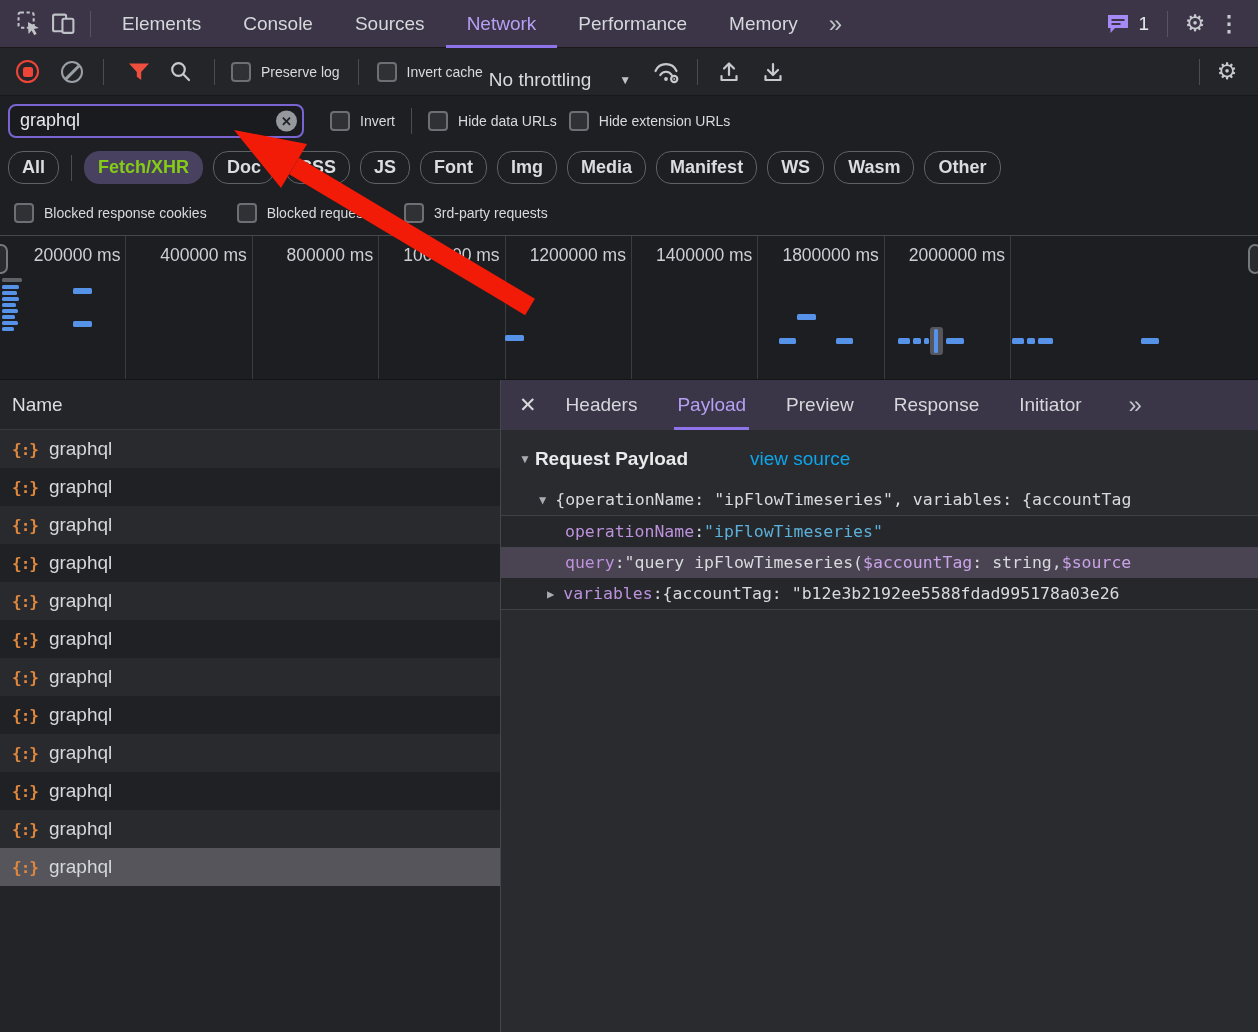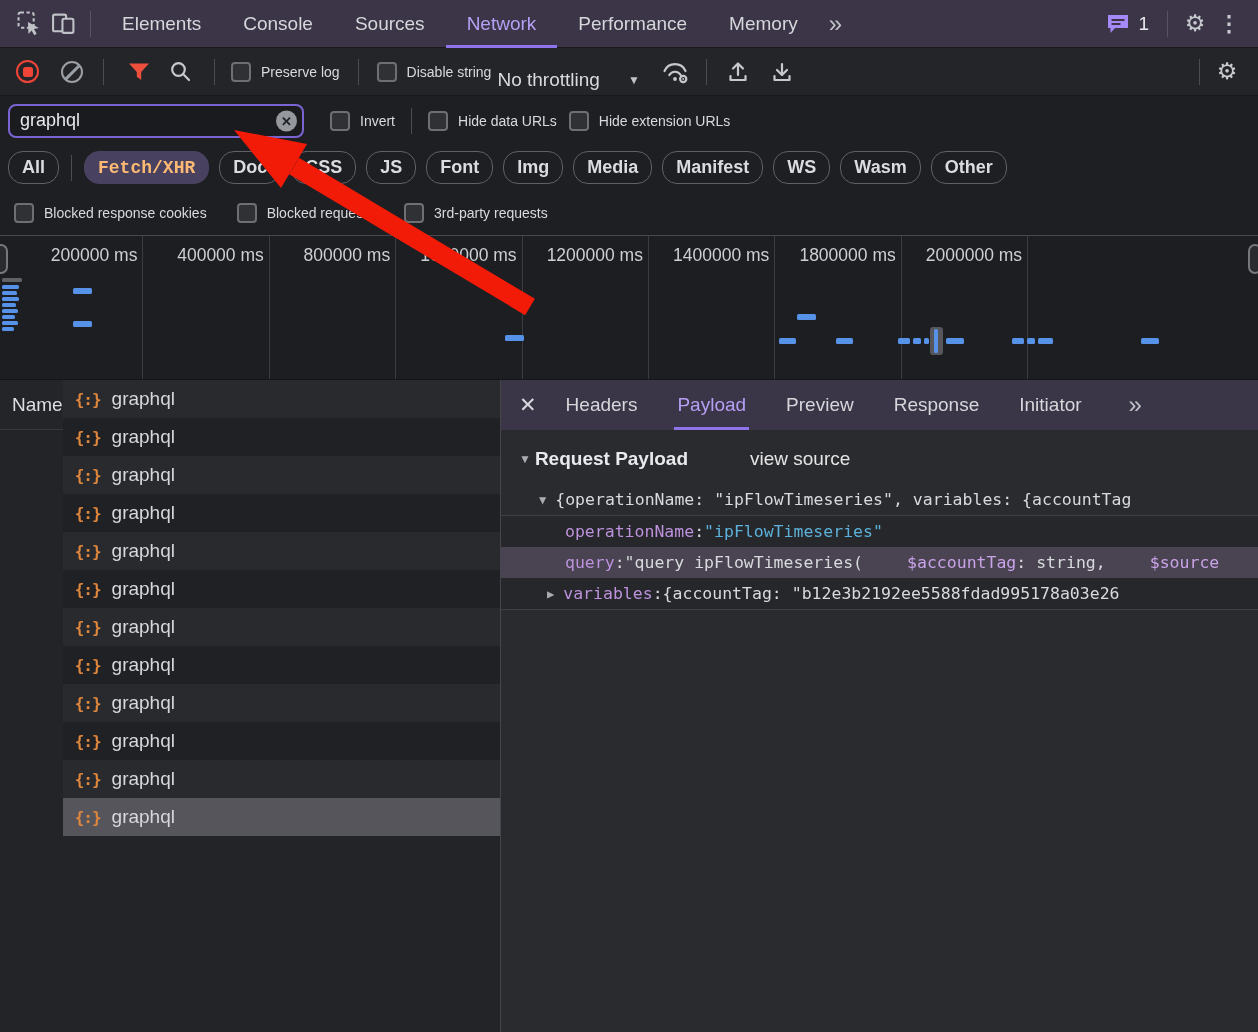--- a/index.html
+++ b/index.html
@@ -43,69 +43,69 @@
   .filter-input{ width:296px; height:34px; background:#1a1b1f; border:2px solid #7a64d2; border-radius:8px;
     color:#e8eaed; font-size:18px; font-family:"Liberation Sans",sans-serif; padding:0 36px 0 10px; outline:none; }
   .clear-x{ position:absolute; right:7px; top:50%; transform:translateY(-50%); width:21px; height:21px;
     border-radius:50%; background:#95989c; color:#202124; font-size:13px; font-weight:bold;
     display:flex; align-items:center; justify-content:center; }
   
   .chiprow{ height:45px; background:#1e1f22; display:flex; align-items:center; padding:0 8px; gap:10px; }
   .chip{ height:33px; border:1.5px solid #606166; border-radius:15px; background:transparent;
     color:#dadce0; font-size:18px; font-weight:600; font-family:"Liberation Sans",sans-serif;
     padding:0 13px; display:flex; align-items:center; white-space:nowrap; }
-  .chip.active{ background:#494160; border-color:#494160; color:#fdba74;font-family:Liberation Mono, monospace; }
+  .chip.active{ background:#494160; border-color:#494160; color:#84cc16; }
   
   .optrow{ height:45px; background:#1e1f22; display:flex; padding:0 14px; gap:30px; }
   
   .timeline{ position:relative; height:145px; background:#1d1e21; border-top:1px solid #47484d;
     border-bottom:1px solid #141517; overflow:hidden; }
-  .tl-cols{ position:absolute; inset:0; display:flex;padding-left:17px; }
+  .tl-cols{ position:absolute; inset:0; display:flex; }
   .tl-col{ width:126.4px; flex:none; border-right:1px solid #3b3c40; }
   .tl-label{ display:block; text-align:right; padding:9px 5px 0 0; font-size:17.5px; color:#cdcfd4; white-space:nowrap; }
   .tl-bars{ position:absolute; inset:0; }
   .tl-bar{ position:absolute; border-radius:1.5px; }
   .tl-blue{ background:#5592e8; }
   .tl-gray{ background:#5f6368; }
   .tl-marker{ background:#56565c; border-radius:3px; }
   .tl-grip{ background:#2a2b2f; border:2px solid #77787d; border-radius:7px; }
   
   .main{ display:flex; height:652px; }
-  .left{ width:500px; flex:none; display:flex; flex-direction:row; background:#232428; }
+  .left{ width:500px; flex:none; display:flex; flex-direction:column; background:#232428; }
   .list-header{ height:50px; flex:none; background:#242529; border-bottom:1px solid #38393e;
     display:flex; align-items:center; padding-left:12px; font-size:19px; color:#dcdee1; }
   .req-rows{ flex:1; overflow:hidden; }
   .req-row{ height:38px; display:flex; align-items:center; padding-left:12px; gap:11px; font-size:19px; color:#d6d8db; }
   .req-row:nth-child(odd){ background:#292a2e; }
   .req-row:nth-child(even){ background:#202125; }
   .req-row.selected{ background:#56555c; }
   .req-icon{ font-family:"DejaVu Sans Mono",monospace; font-weight:bold; font-size:16px; color:#e0873e; letter-spacing:-1px; }
   
   .right{ flex:1; display:flex; flex-direction:column; border-left:1px solid #45464b; min-width:0; }
   .details-tabs{ height:50px; flex:none; background:#3b3548; display:flex; align-items:center; padding-left:18px; }
   .close-x{ font-size:21px; color:#d6d8db; margin-right:26px; }
   .dtab{ height:50px; display:flex; align-items:center; padding:0 3px; margin-right:34px; font-size:19px; color:#d5d7da; }
   .dtab.active{ color:#b5a0f4; box-shadow: inset 0 -3px 0 #8f73ea; }
   .details-body{ flex:1; background:#2a2b2f; padding-top:12px; overflow:hidden; }
   .rp-header{ display:flex; align-items:center; height:34px; padding-left:18px; }
   .tri{ font-size:12px; color:#a9adb2; flex:none; }
   .rp-title{ font-size:19px; font-weight:bold; color:#e8eaec; margin-left:4px; }
-  .rp-viewsource{ font-size:19px; color:#e5e5e5; margin-left:62px; }
+  .rp-viewsource{ font-size:19px; color:#0ea5e9; margin-left:62px; }
   .tree{ margin-top:8px; font-family:"DejaVu Sans Mono",monospace; font-size:16.5px; color:#d8dade; }
   .t-row{ height:31px; display:flex; align-items:center; white-space:nowrap; overflow:hidden; }
   .t-summary{ padding-left:38px; }
   .t-summary .tri{ margin-right:9px; }
   .t-group{ border-top:1px solid #3f4046; border-bottom:1px solid #3f4046; background:#26272b; }
   .t-child{ padding-left:64px; }
   .t-vars{ padding-left:46px; }
   .t-vars .tri{ margin-right:9px; }
   .t-row.selected{ background:#4a4452; }
   .k{ color:#bd92dd; }
   .v-str{ color:#5cb1da; }
-  .v-var{ color:#c9a3e8;margin-left:44px; }
+  .v-var{ color:#c9a3e8; }
   
   svg.line-ico{ stroke:#c6c9cd; stroke-width:2.2; fill:none; stroke-linecap:round; stroke-linejoin:round; }
   
   .arrow-overlay{ position:absolute; inset:0; pointer-events:none; z-index:50; }
 </style>
 </head>
 <body>
 
 <div class="devtools">
 
@@ -172,21 +172,21 @@
         </svg>
     </span>
     <span class="vdiv dark" style="margin:0 16px;"></span>
     <label class="cb-group">
       <span class="cb"></span>
       <span class="cb-label">Preserve log</span>
     </label>
     <span class="vdiv dark" style="margin:0 18px;"></span>
     <label class="cb-group">
       <span class="cb"></span>
-      <span class="cb-label">Disable string</span>
+      <span class="cb-label">Invert cache</span>
     </label>
     <div class="throttle">
       <span>No throttling</span>
       <span class="dd">▼</span>
     </div>
     <span class="ico-btn">
       <svg class="line-ico" width="30" height="24" viewBox="0 0 30 24">
         <path d="M4.5 11 A 11.5 11.5 0 0 1 25.5 11"></path>
         <path d="M9.3 15 A 6.6 6.6 0 0 1 20.7 15"></path>
         <circle cx="15" cy="19" r="1.9" fill="#c6c9cd" stroke="none"></circle>

